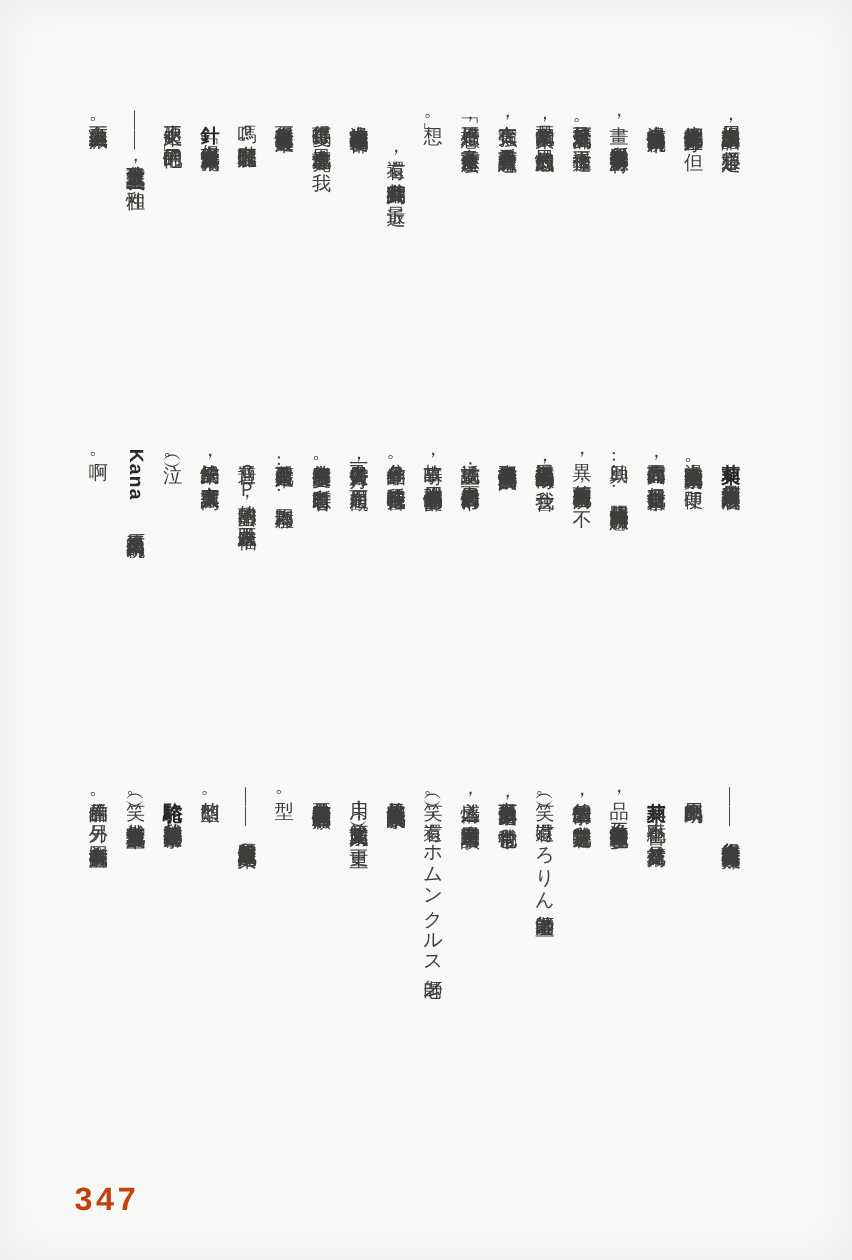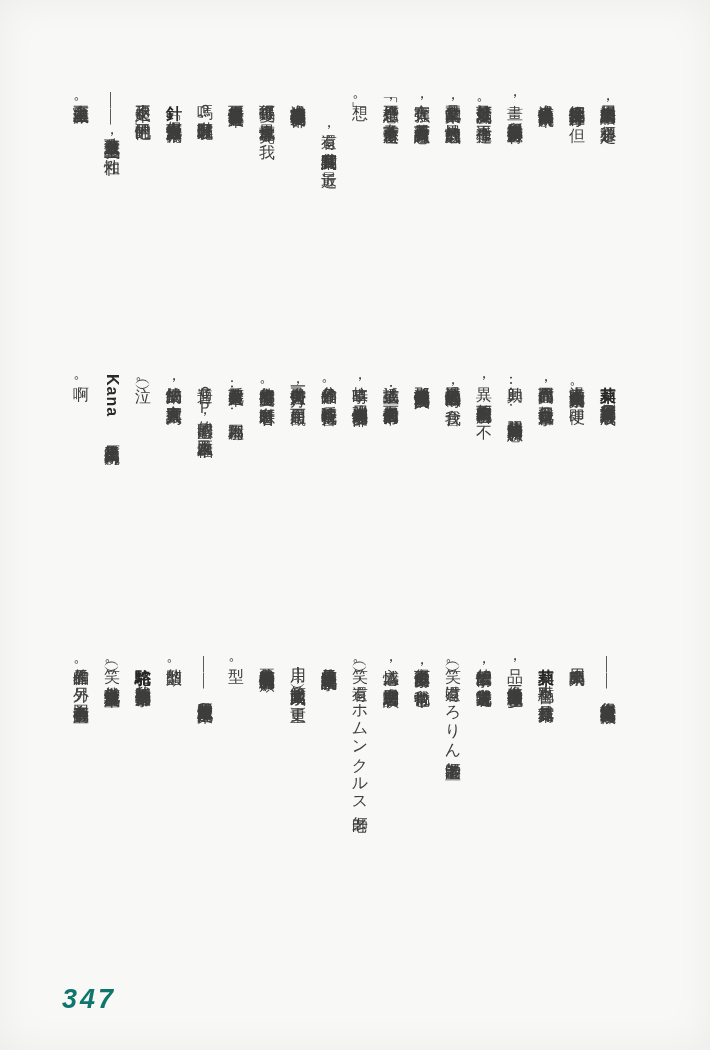--- a/index.html
+++ b/index.html
@@ -41,22 +41,21 @@
     margin-inline-end: 15px;
   }
   .page-number {
     position: absolute;
     left: 62px;
     top: 984px;
     font-family: "Liberation Sans", "DejaVu Sans", sans-serif;
     font-weight: 700;
     font-size: 27px;
     letter-spacing: 3px;
-    color: #0f766e;
-    font-style: italic;
+    color: #c2410c;
   }
 </style>
 </head>
 <body>
 
 <div class="page">
   <div class="text-block">
     <section class="band">
         <div class="col"><span>想用漫畫來助興的話，必須一定程</span></div>
         <div class="col"><span>度地把焦點擺在女性身上才行；但</span></div>

